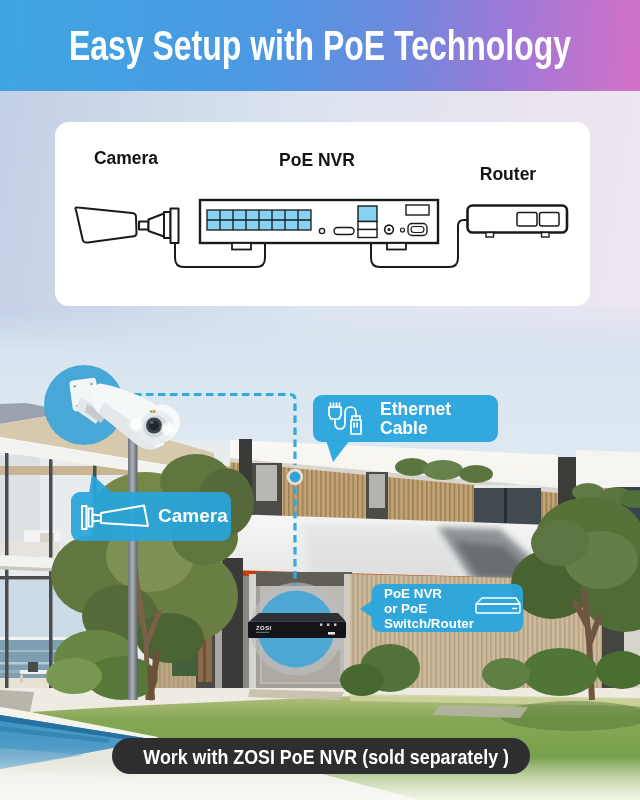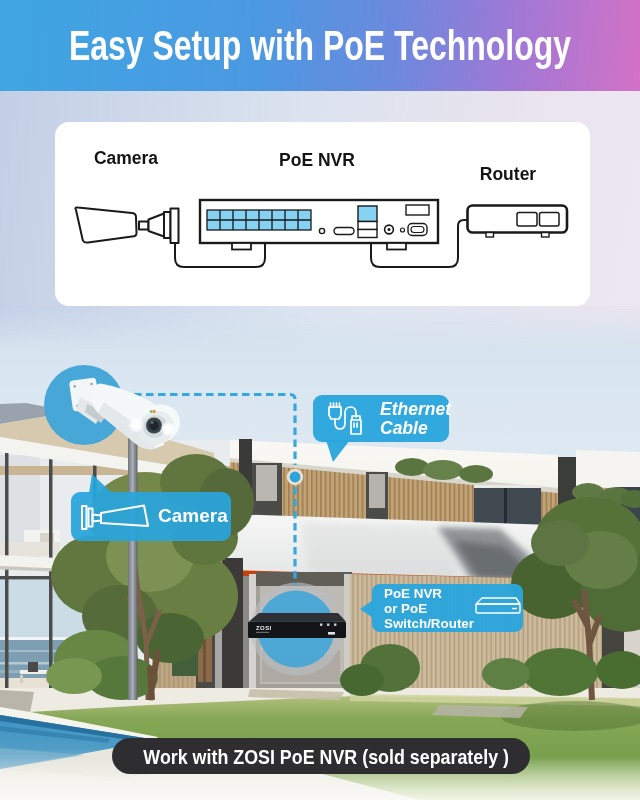--- a/index.html
+++ b/index.html
@@ -386,21 +386,21 @@
   <ellipse cx="154" cy="425.5" rx="8" ry="8" fill="#39434a"></ellipse>
   <circle cx="154" cy="425.5" r="4.8" fill="#20272c"></circle>
   <circle cx="152" cy="422.5" r="1.5" fill="#5c6a72"></circle>
 
   <circle cx="136" cy="425" r="8" fill="url(#led)"></circle>
   <circle cx="168" cy="429" r="8" fill="url(#led)"></circle>
   <circle cx="154" cy="411.5" r="1.8" fill="#e49a3c"></circle>
   <circle cx="151" cy="411.5" r="1.2" fill="#58b46a"></circle>
 </svg>
 
-<div class="abs" style="left:313px;top:395px;width:136px;height:47px;background:rgba(42,166,221,0.96);border-radius:9px;font-style:italic;">
+<div class="abs" style="left:313px;top:395px;width:185px;height:47px;background:rgba(42,166,221,0.96);border-radius:9px;">
 
   <svg class="abs" style="left:10px;top:45px;overflow:visible;" width="40" height="26">
         <polygon points="3,0 27,0 10,22" fill="rgba(42,166,221,0.96)"></polygon>
       </svg>
 
   <svg class="abs" style="left:13px;top:5px;" width="40" height="38" viewBox="0 0 40 38">
     <g stroke="#fff" stroke-width="1.7" fill="none" stroke-linecap="round">
       <path d="M4.5,3 L4.5,7 M7.5,3 L7.5,7 M10.5,3 L10.5,7 M13.5,3 L13.5,7"></path>
       <path d="M3,7 L15,7 L15,15 L13,19 L5,19 L3,15 Z" stroke-linejoin="round"></path>
       <path d="M9,19 L9,23 Q9,29 14,29 Q19,29 19,23 L19,13 Q19,7 24.5,7 Q30,7 30,13 L30,17"></path>

